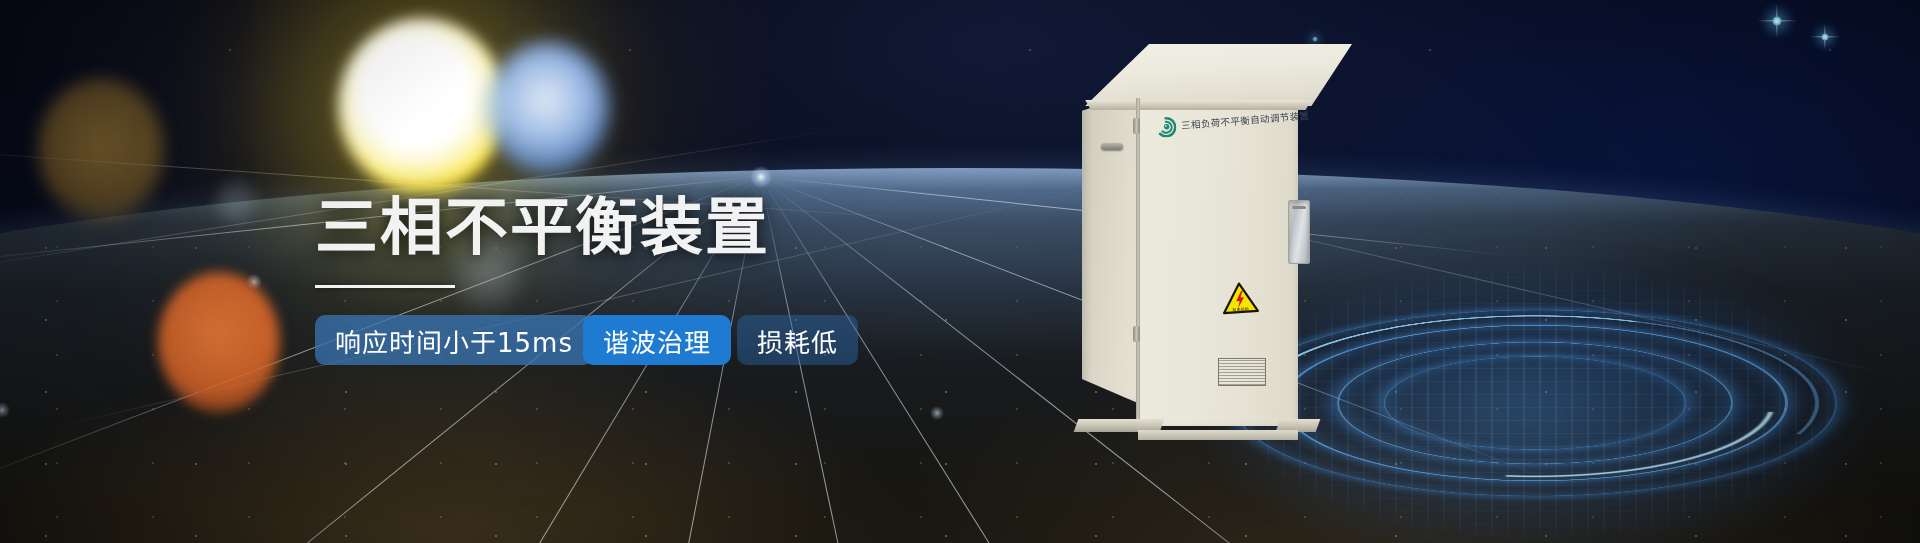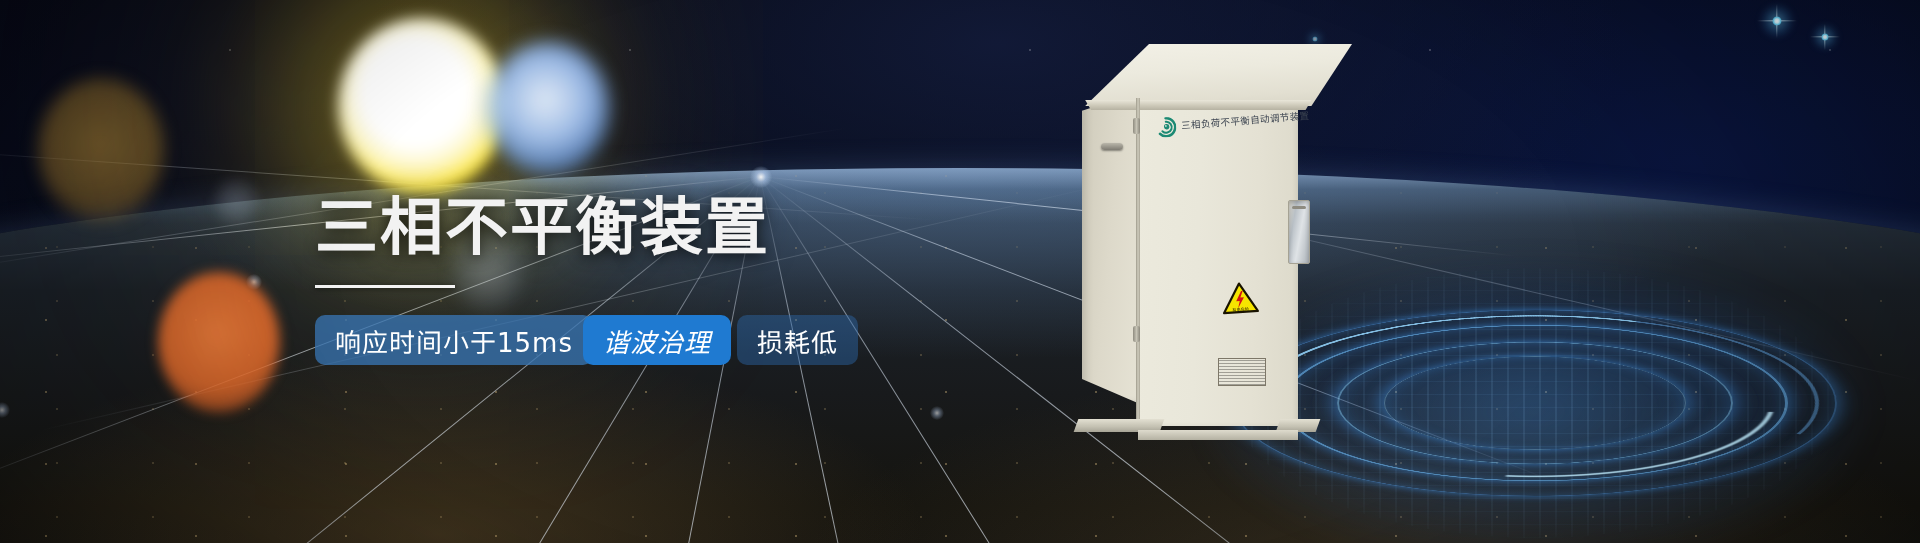--- a/index.html
+++ b/index.html
@@ -338,21 +338,21 @@
     height:50px;
     padding:0 20px;
     border-radius:10px;
     font-size:26px;
     color:#ffffff;
     letter-spacing:1px;
     font-family:"DejaVu Sans","Liberation Sans",sans-serif;
     white-space:nowrap;
   }
   .tag.t-muted{ background:rgba(56,116,178,.78); }
-  .tag.t-solid{ background:#1f7ad1; margin-left:-10px; position:relative; z-index:2;font-style:italic;}
+  .tag.t-solid{ background:#1f7ad1; margin-left:-10px; position:relative; z-index:2;}
   .tag.t-ghost{ background:rgba(44,104,170,.45); margin-left:6px; }
 
   
   .vignette{
     background:
       radial-gradient(ellipse 1400px 700px at 50% 50%, rgba(0,0,0,0) 44%, rgba(0,0,0,.40) 100%);
   }
 </style>
 </head>
 <body>

